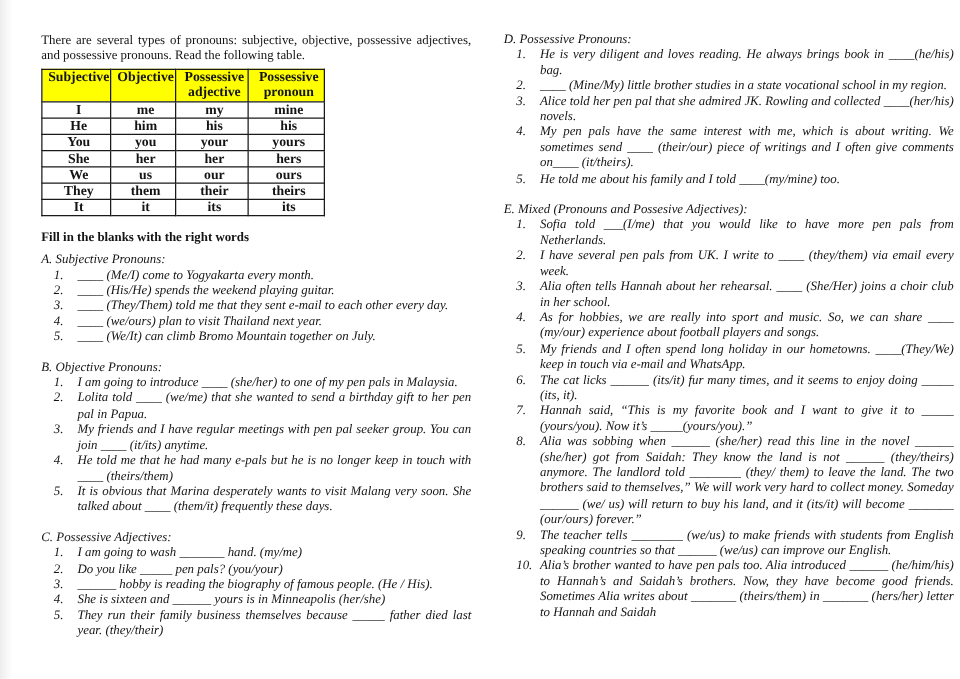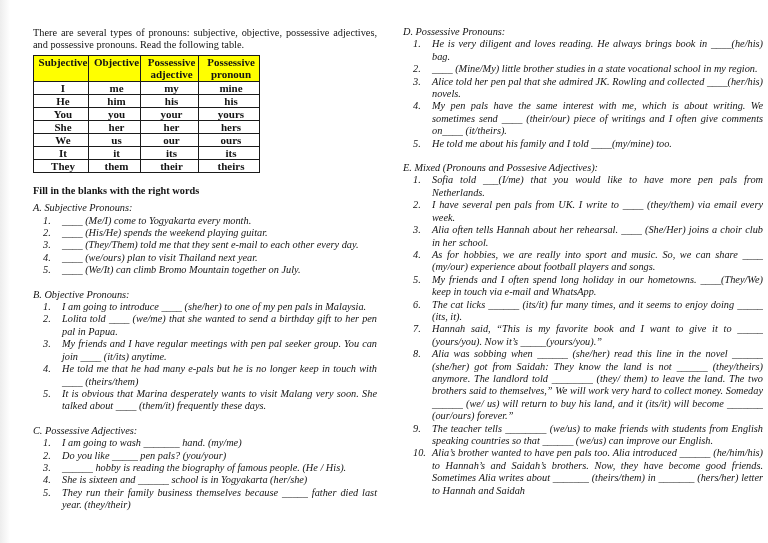--- a/index.html
+++ b/index.html
@@ -98,31 +98,31 @@
           <td>her</td>
           <td>hers</td>
         </tr>
         <tr>
           <td>We</td>
           <td>us</td>
           <td>our</td>
           <td>ours</td>
         </tr>
         <tr>
+          <td>They</td>
+          <td>them</td>
+          <td>their</td>
+          <td>theirs</td>
+        </tr>
+        <tr>
           <td>It</td>
           <td>it</td>
           <td>its</td>
           <td>its</td>
         </tr>
-        <tr>
-          <td>They</td>
-          <td>them</td>
-          <td>their</td>
-          <td>theirs</td>
-        </tr>
       </tbody>
     </table>
 
     <div class="fill-heading">Fill in the blanks with the right words</div>
 
     <div class="section" style="margin-top:5px">
       <div class="section-title">A. Subjective Pronouns:</div>
       <div class="items">
         <div class="item">
           <span class="num">1.</span>
@@ -183,21 +183,21 @@
         <div class="item">
           <span class="num">2.</span>
           <span class="txt">Do you like _____ pen pals? (you/your)</span>
         </div>
         <div class="item">
           <span class="num">3.</span>
           <span class="txt">______ hobby is reading the biography of famous people.  (He / His).</span>
         </div>
         <div class="item">
           <span class="num">4.</span>
-          <span class="txt">She is sixteen and ______ school is in Yogyakarta (her/she)</span>
+          <span class="txt">She is sixteen and ______ yours is in Minneapolis (her/she)</span>
         </div>
         <div class="item">
           <span class="num">5.</span>
           <span class="txt">They run their family business themselves because _____ father died last year. (they/their)</span>
         </div>
       </div>
     </div>
   </div>
 
   <div class="col col-right">

